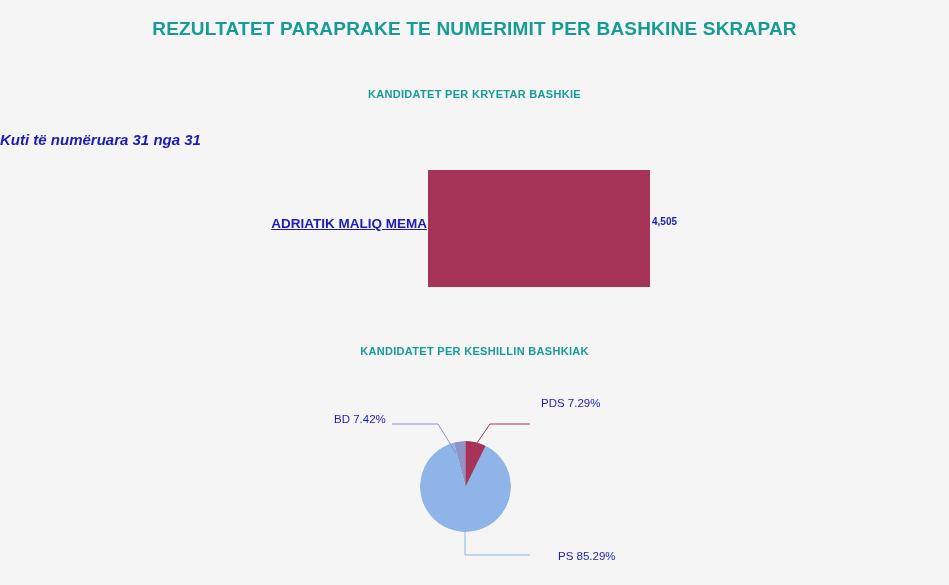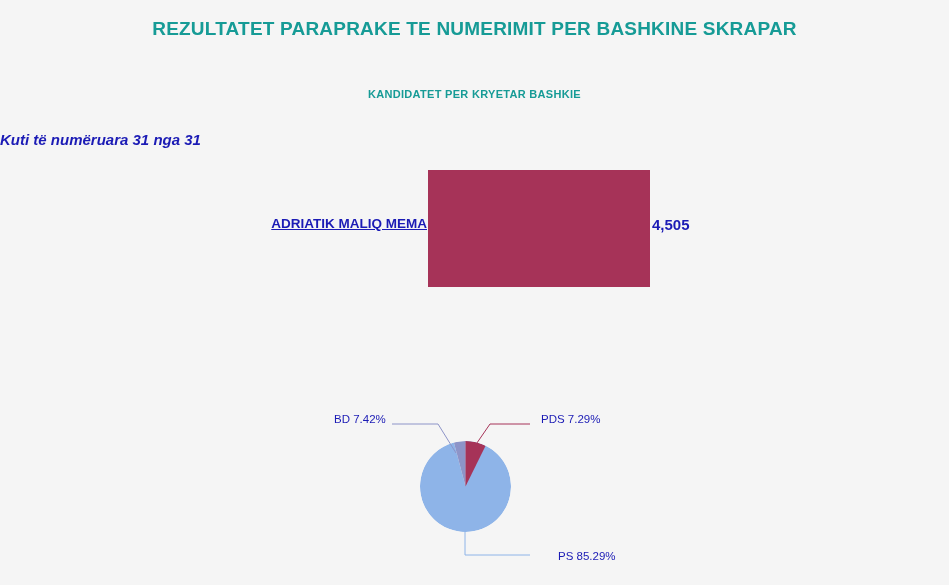--- a/index.html
+++ b/index.html
@@ -78,21 +78,21 @@
     left: 428px;
     top: 170px;
     width: 222px;
     height: 117px;
     background: #a63358;
   }
   .bar-value {
     position: absolute;
     left: 652px;
     top: 216px;
-    font-size: 15px;
+    font-size: 10px;
     font-weight: bold;
     color: #1b1bb5;
     white-space: nowrap;
   }
 
   
   .pie-wrap {
     position: absolute;
     left: 0;
     top: 390px;
@@ -112,39 +112,40 @@
     position: absolute;
     background: transparent;
   }
   .pie-label {
     position: absolute;
     font-size: 11.5px;
     color: #1b1bb5;
     white-space: nowrap;
   }
   #label-bd { left: 334px; top: 23px; }
-  #label-pds { left: 534px; top: 23px; padding-left: 7px; }
+  #label-pds { left: 534px; top: 7px; padding-left: 7px; }
   #label-ps { left: 534px; top: 160px; padding-left: 24px; }
 </style>
 </head>
 <body>
 
 <div class="page">
 
   <div class="main-title">REZULTATET PARAPRAKE TE NUMERIMIT PER BASHKINE SKRAPAR</div>
 
   <div class="section-title" id="mayor-section-title">KANDIDATET PER KRYETAR BASHKIE</div>
 
   <div class="boxes-counted">Kuti të numëruara 31 nga 31</div>
 
   <div class="bar-chart"></div>
   <div class="bar-label">ADRIATIK MALIQ MEMA</div>
   <div class="bar-rect"></div>
   <div class="bar-value">4,505</div>
 
+  <div class="section-title" id="council-section-title">KANDIDATET PER KESHILLIN BASHKIAK</div>
 
   <div class="pie-wrap">
 
     <svg class="pie" width="91" height="91" viewBox="0 0 100 100">
 
       <path d="M 50 50 L 50 0 A 50 50 0 1 1 37.23 1.66 Z" fill="#8eb4e8"></path>
 
       <path d="M 50 50 L 37.23 1.66 A 50 50 0 0 1 50 0 Z" fill="#8d94c8"></path>
 
       <path d="M 50 50 L 50 0 A 50 50 0 0 1 72.07 5.13 Z" fill="#a63358"></path>

